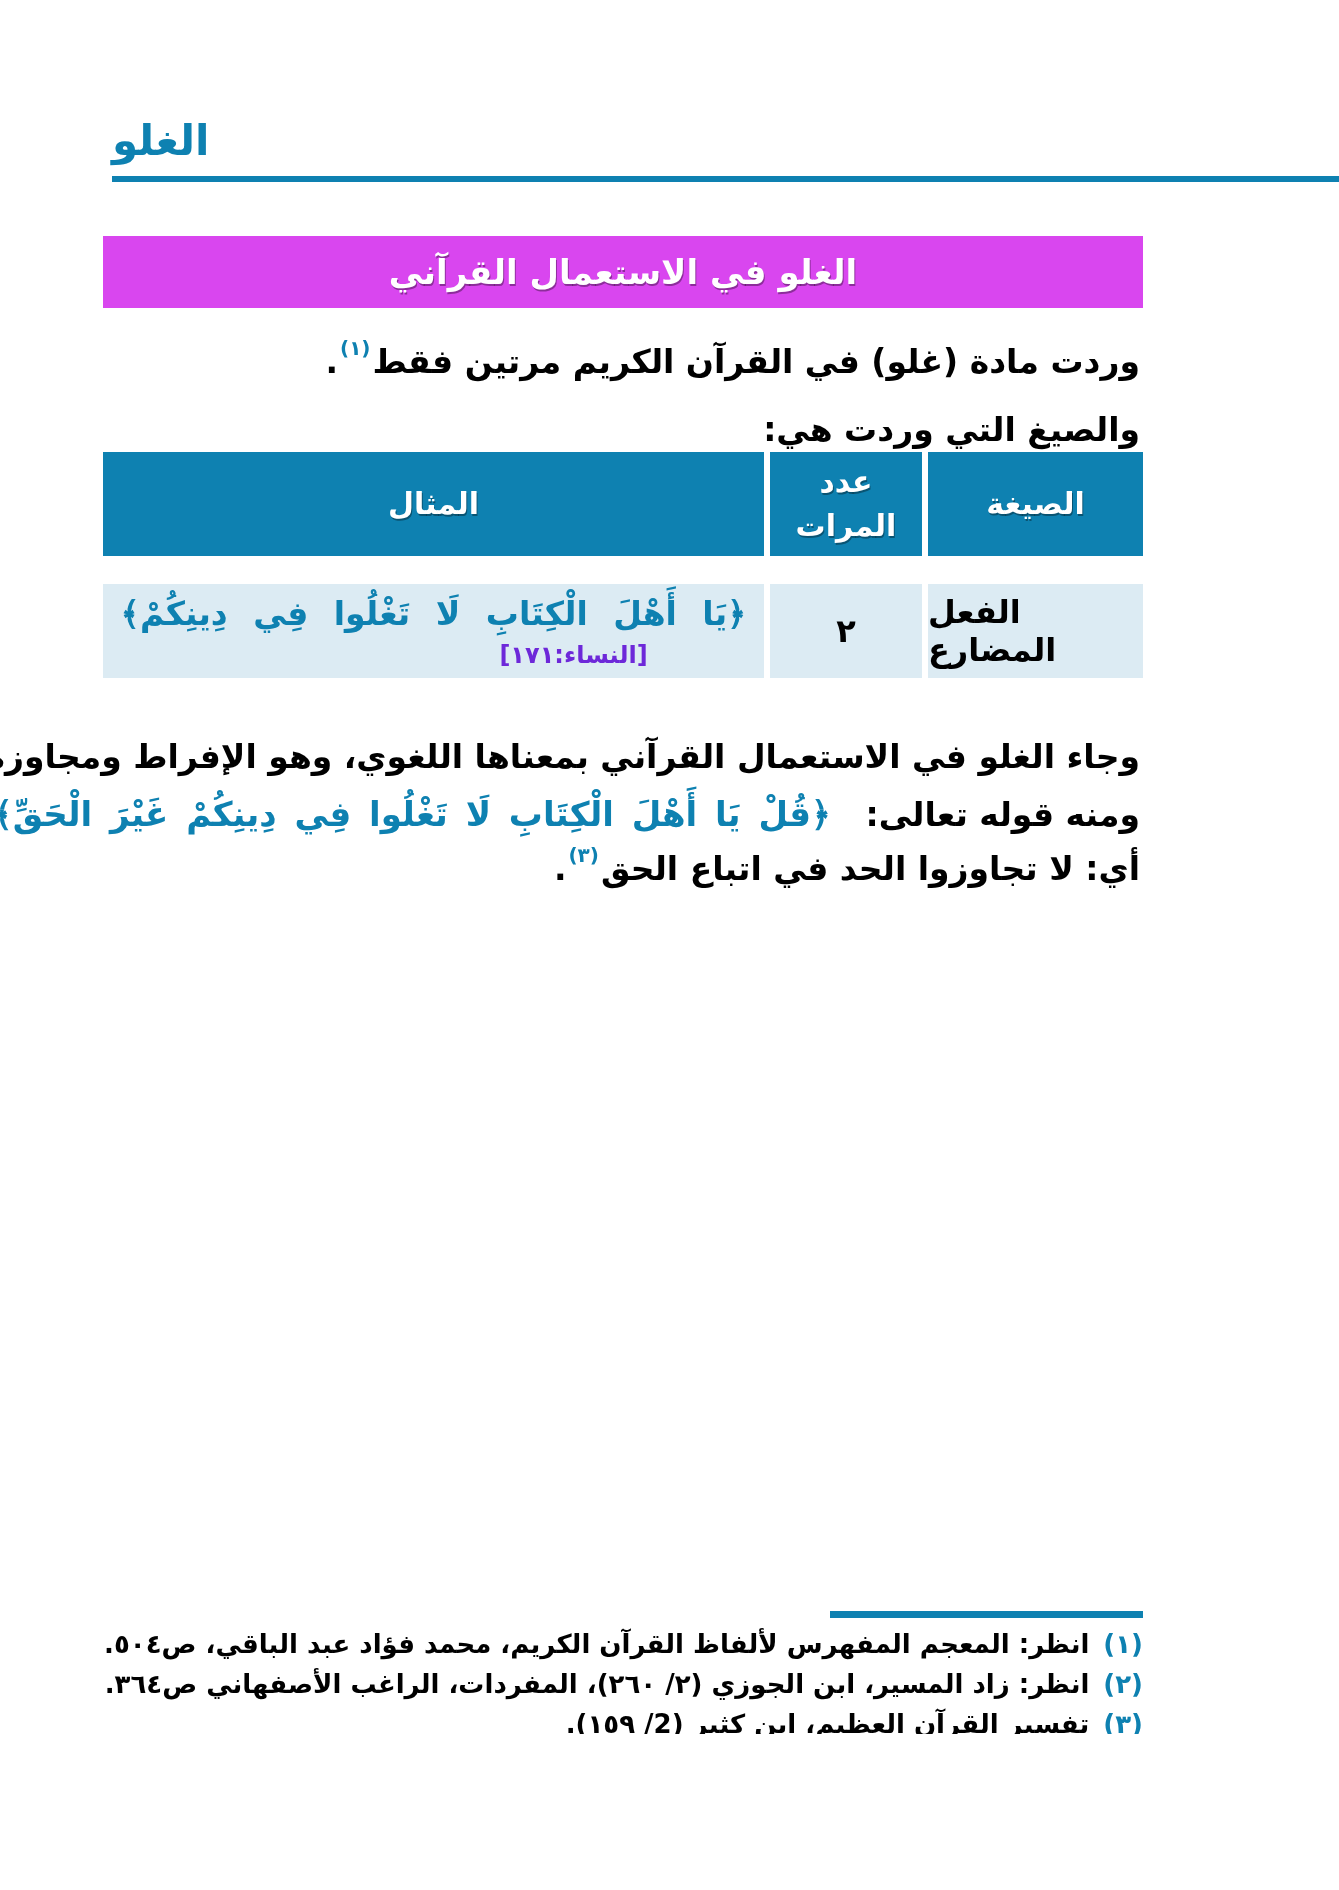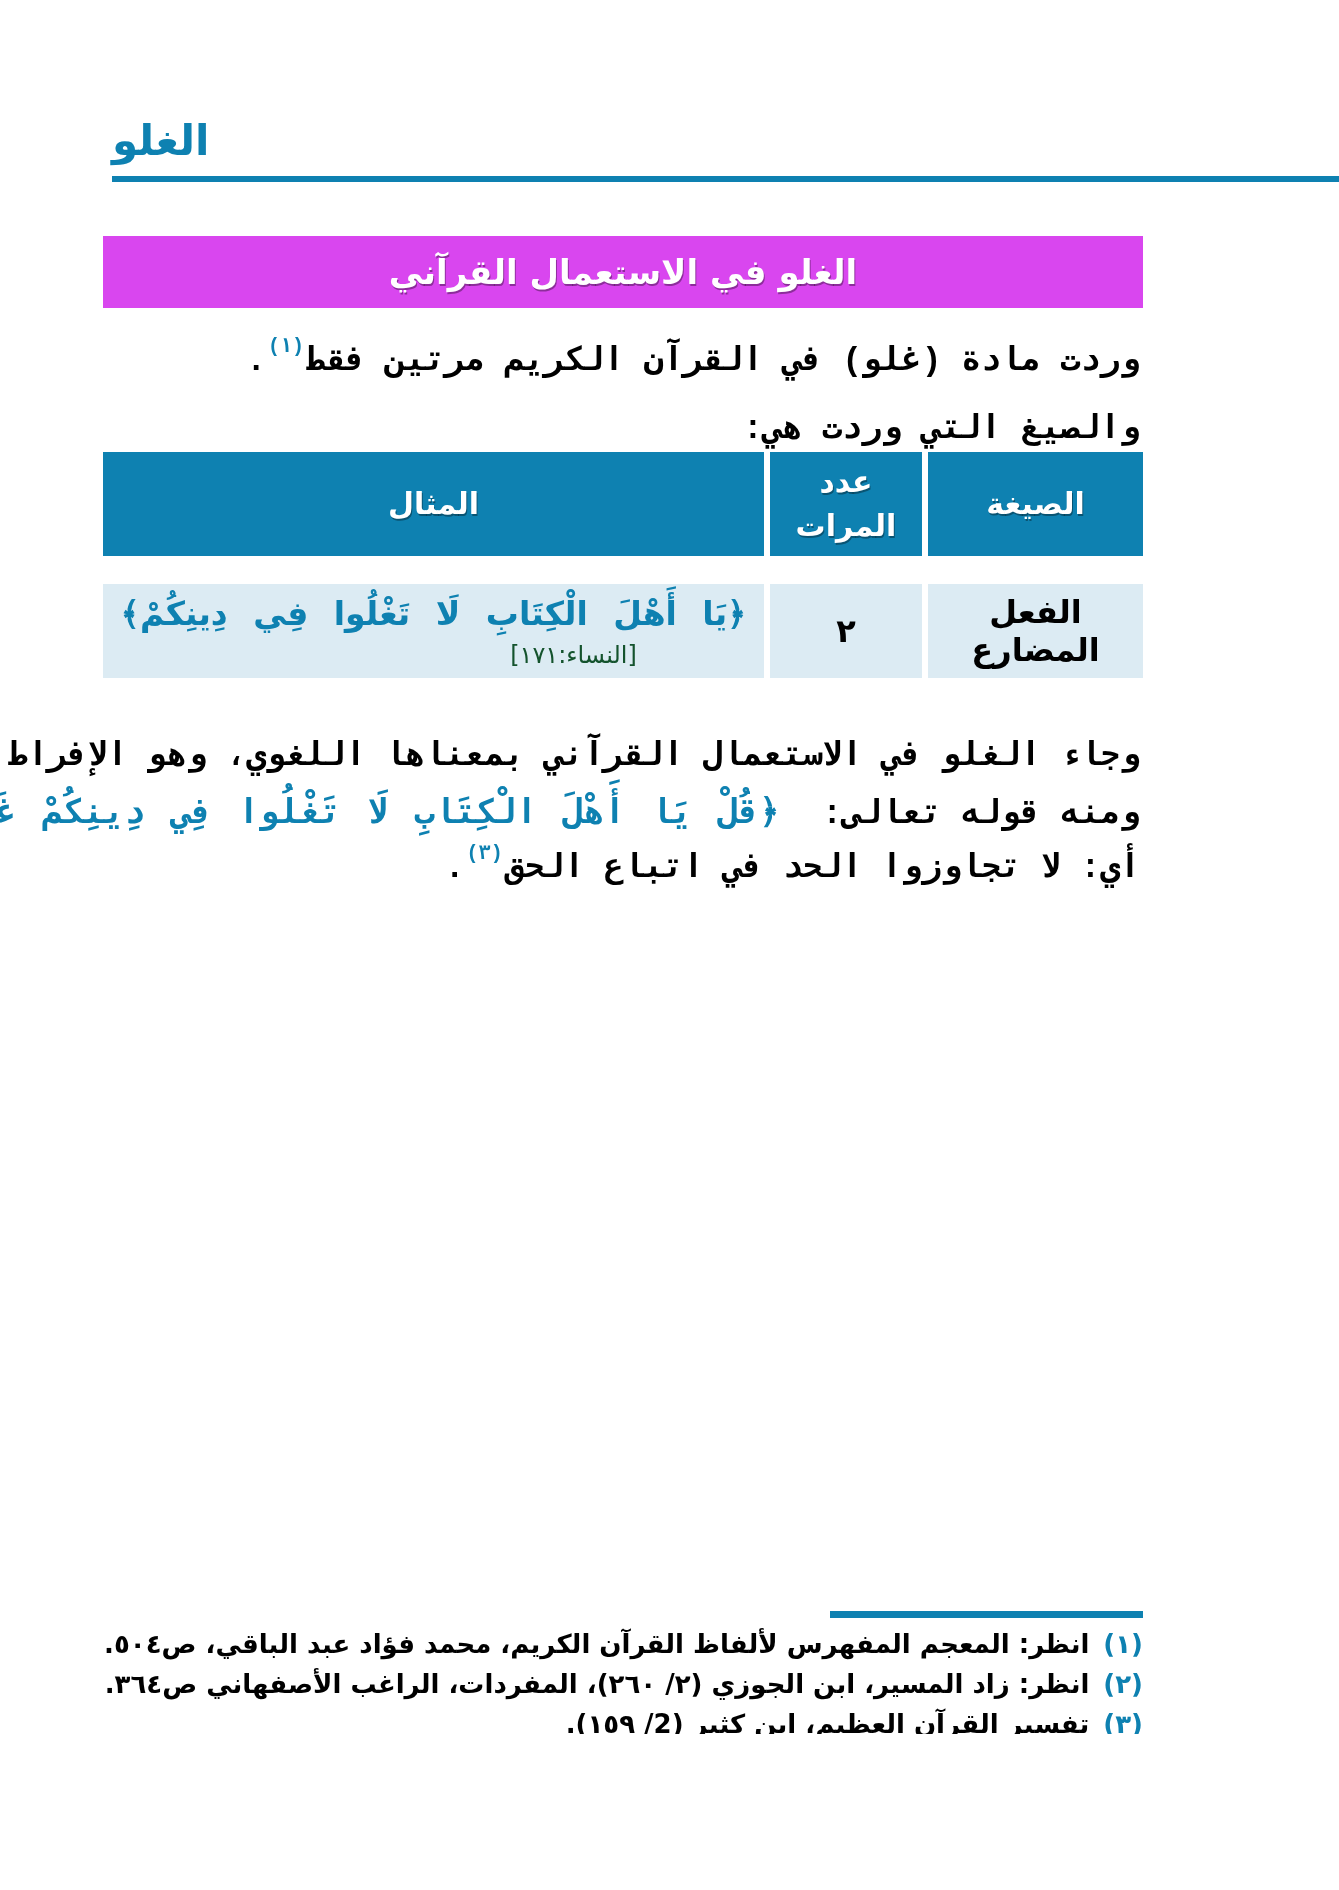--- a/index.html
+++ b/index.html
@@ -26,21 +26,21 @@
     position:absolute;left:103px;top:236px;width:1040px;height:72px;
     background:#d946ef;color:#ffffff;
     display:flex;align-items:center;justify-content:center;
     font-size:34px;font-weight:bold;
     text-shadow:1px 2px 0 rgba(0,0,0,.35);
   }
   
   .bodyline{
     position:absolute;right:199px;
     font-size:33px;font-weight:bold;color:#000;
-    line-height:52px;white-space:nowrap;text-align:right;font-family:Liberation Mono, monospace;
+    line-height:52px;white-space:nowrap;text-align:right;
   }
   .line1{top:336px;}
   .line2{top:404px;}
   .paraA{top:731px;}
   .paraB{top:788px;}
   .paraC{top:843px;}
   sup.fnref{
     color:#0e81b1;font-size:20px;font-weight:bold;
     vertical-align:18px;line-height:0;margin:0 2px;
   }
@@ -59,28 +59,28 @@
     background:#0e81b1;color:#fff;
     display:flex;align-items:center;justify-content:center;
     font-size:30px;font-weight:bold;text-align:center;
     text-shadow:1px 2px 0 rgba(0,0,0,.35);
     line-height:44px;
   }
   .qtable .hcell.count-h{padding:0 35px;}
   .qtable .bcell{
     background:#dcebf3;color:#000;
     display:flex;align-items:center;justify-content:center;
-    font-size:32px;font-weight:bold;text-align:center;margin-top:22px;
+    font-size:32px;font-weight:bold;text-align:left;margin-top:22px;
   }
   .qtable .bcell.example{
     flex-direction:column;justify-content:center;
   }
   .qtable .bcell.example .verse{font-size:33px;word-spacing:14px;}
   .verse-ref-cell{
-    font-size:24px;font-weight:normal;color:#14532d;margin-top:8px;
+    font-size:24px;font-weight:bold;color:#6d28d9;margin-top:8px;
     transform:translateX(140px);
   }
   
   .fn-rule{
     position:absolute;left:830px;top:1611px;width:313px;height:7px;
     background:#0e81b1;
   }
   .footnotes{
     position:absolute;right:196px;top:1624px;
     text-align:right;

